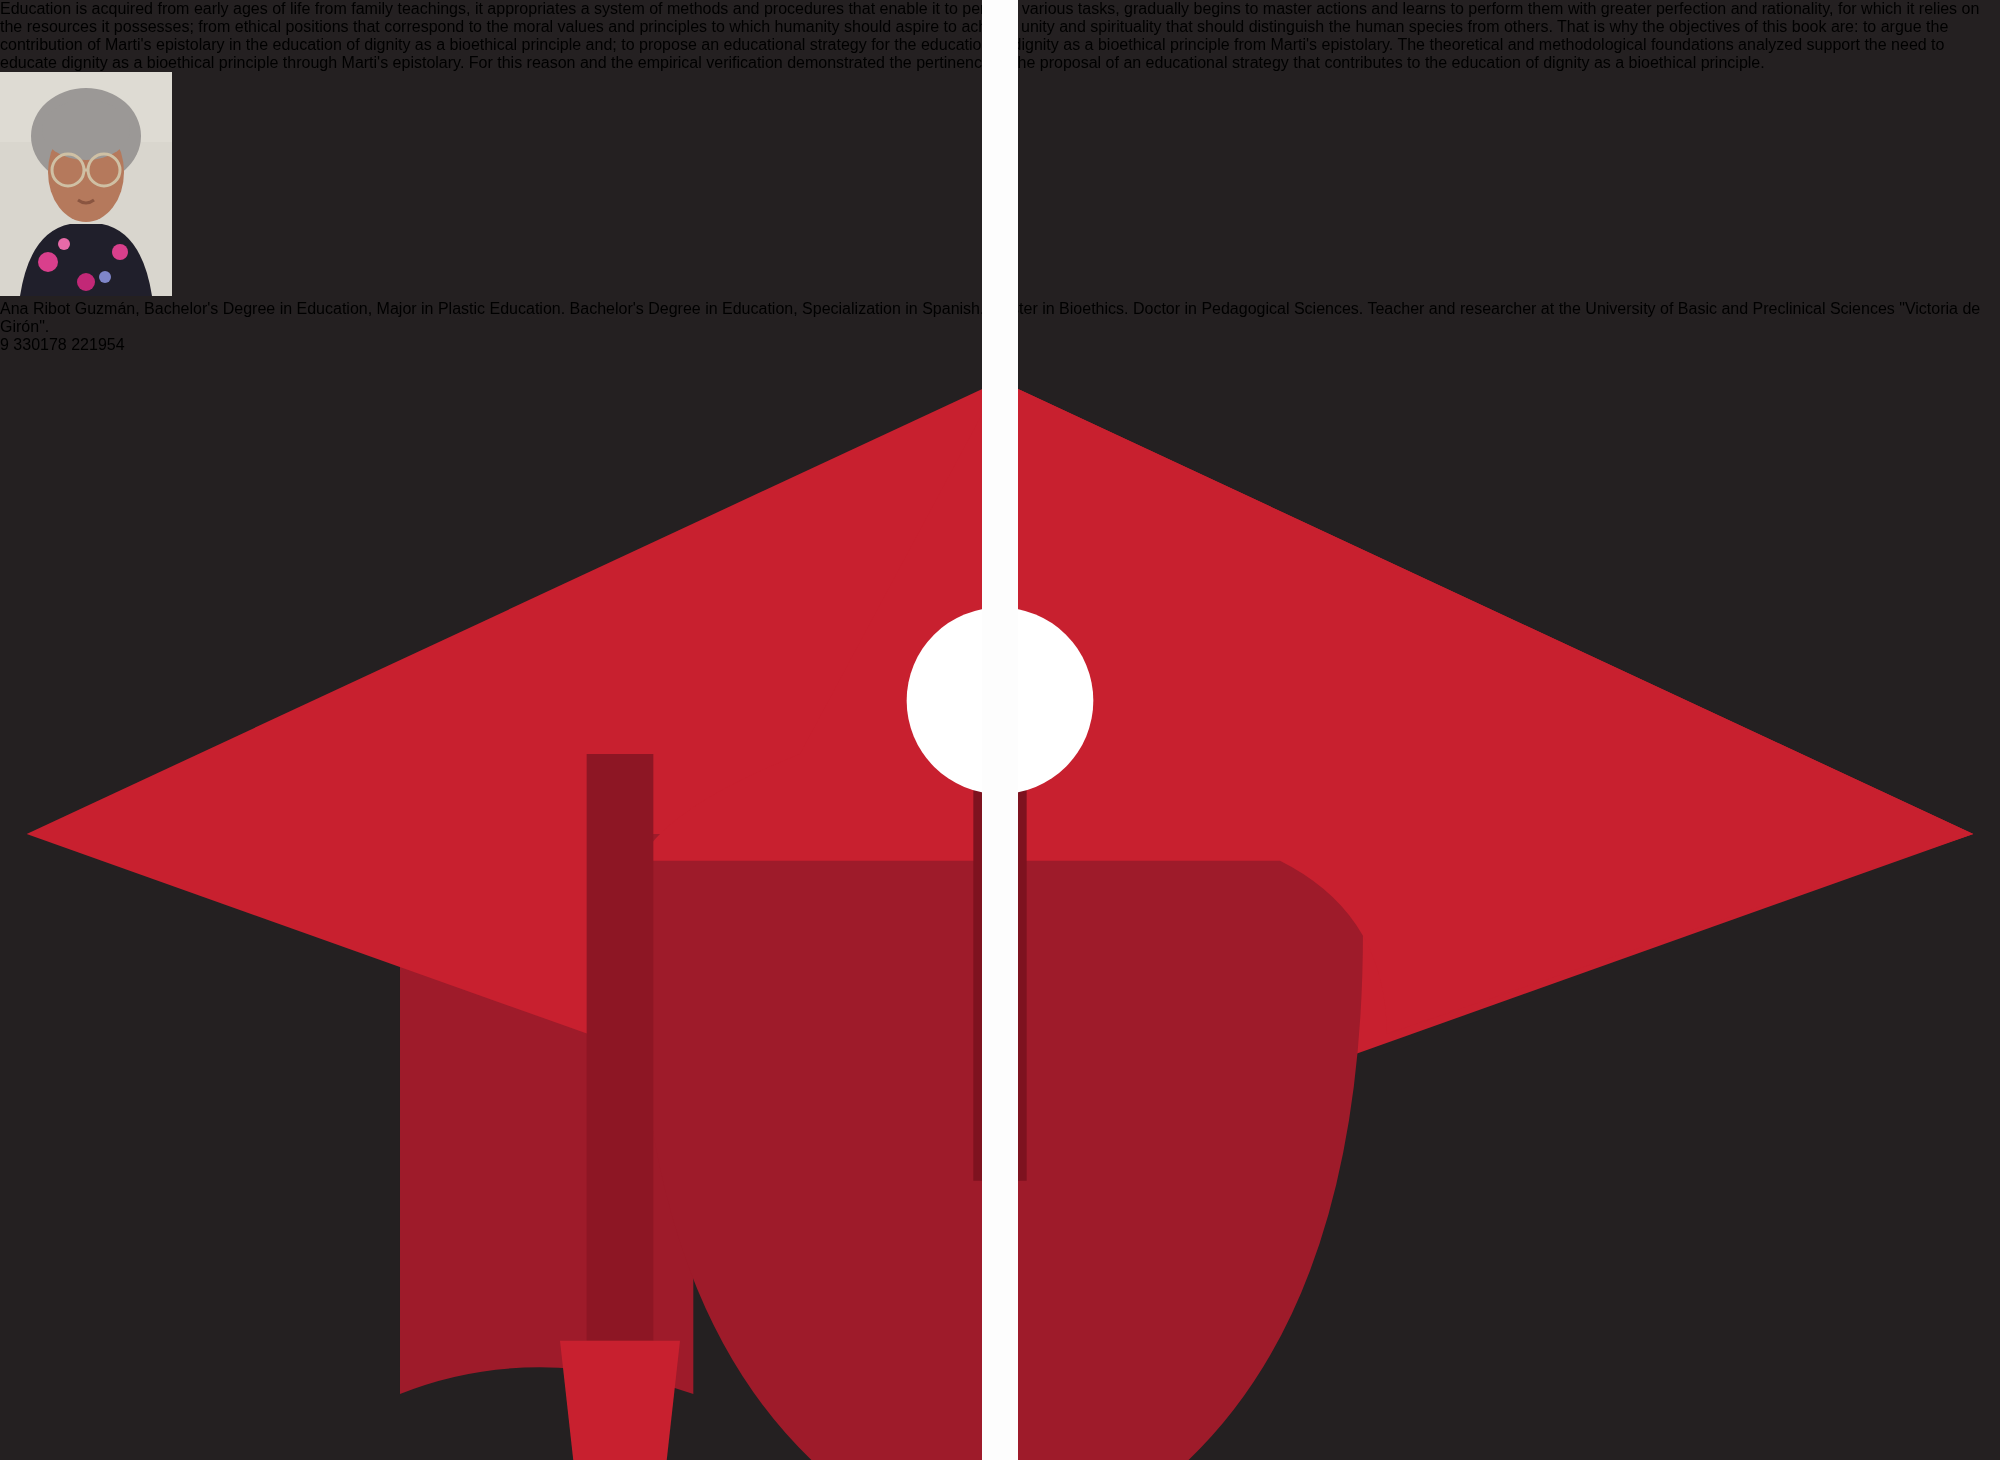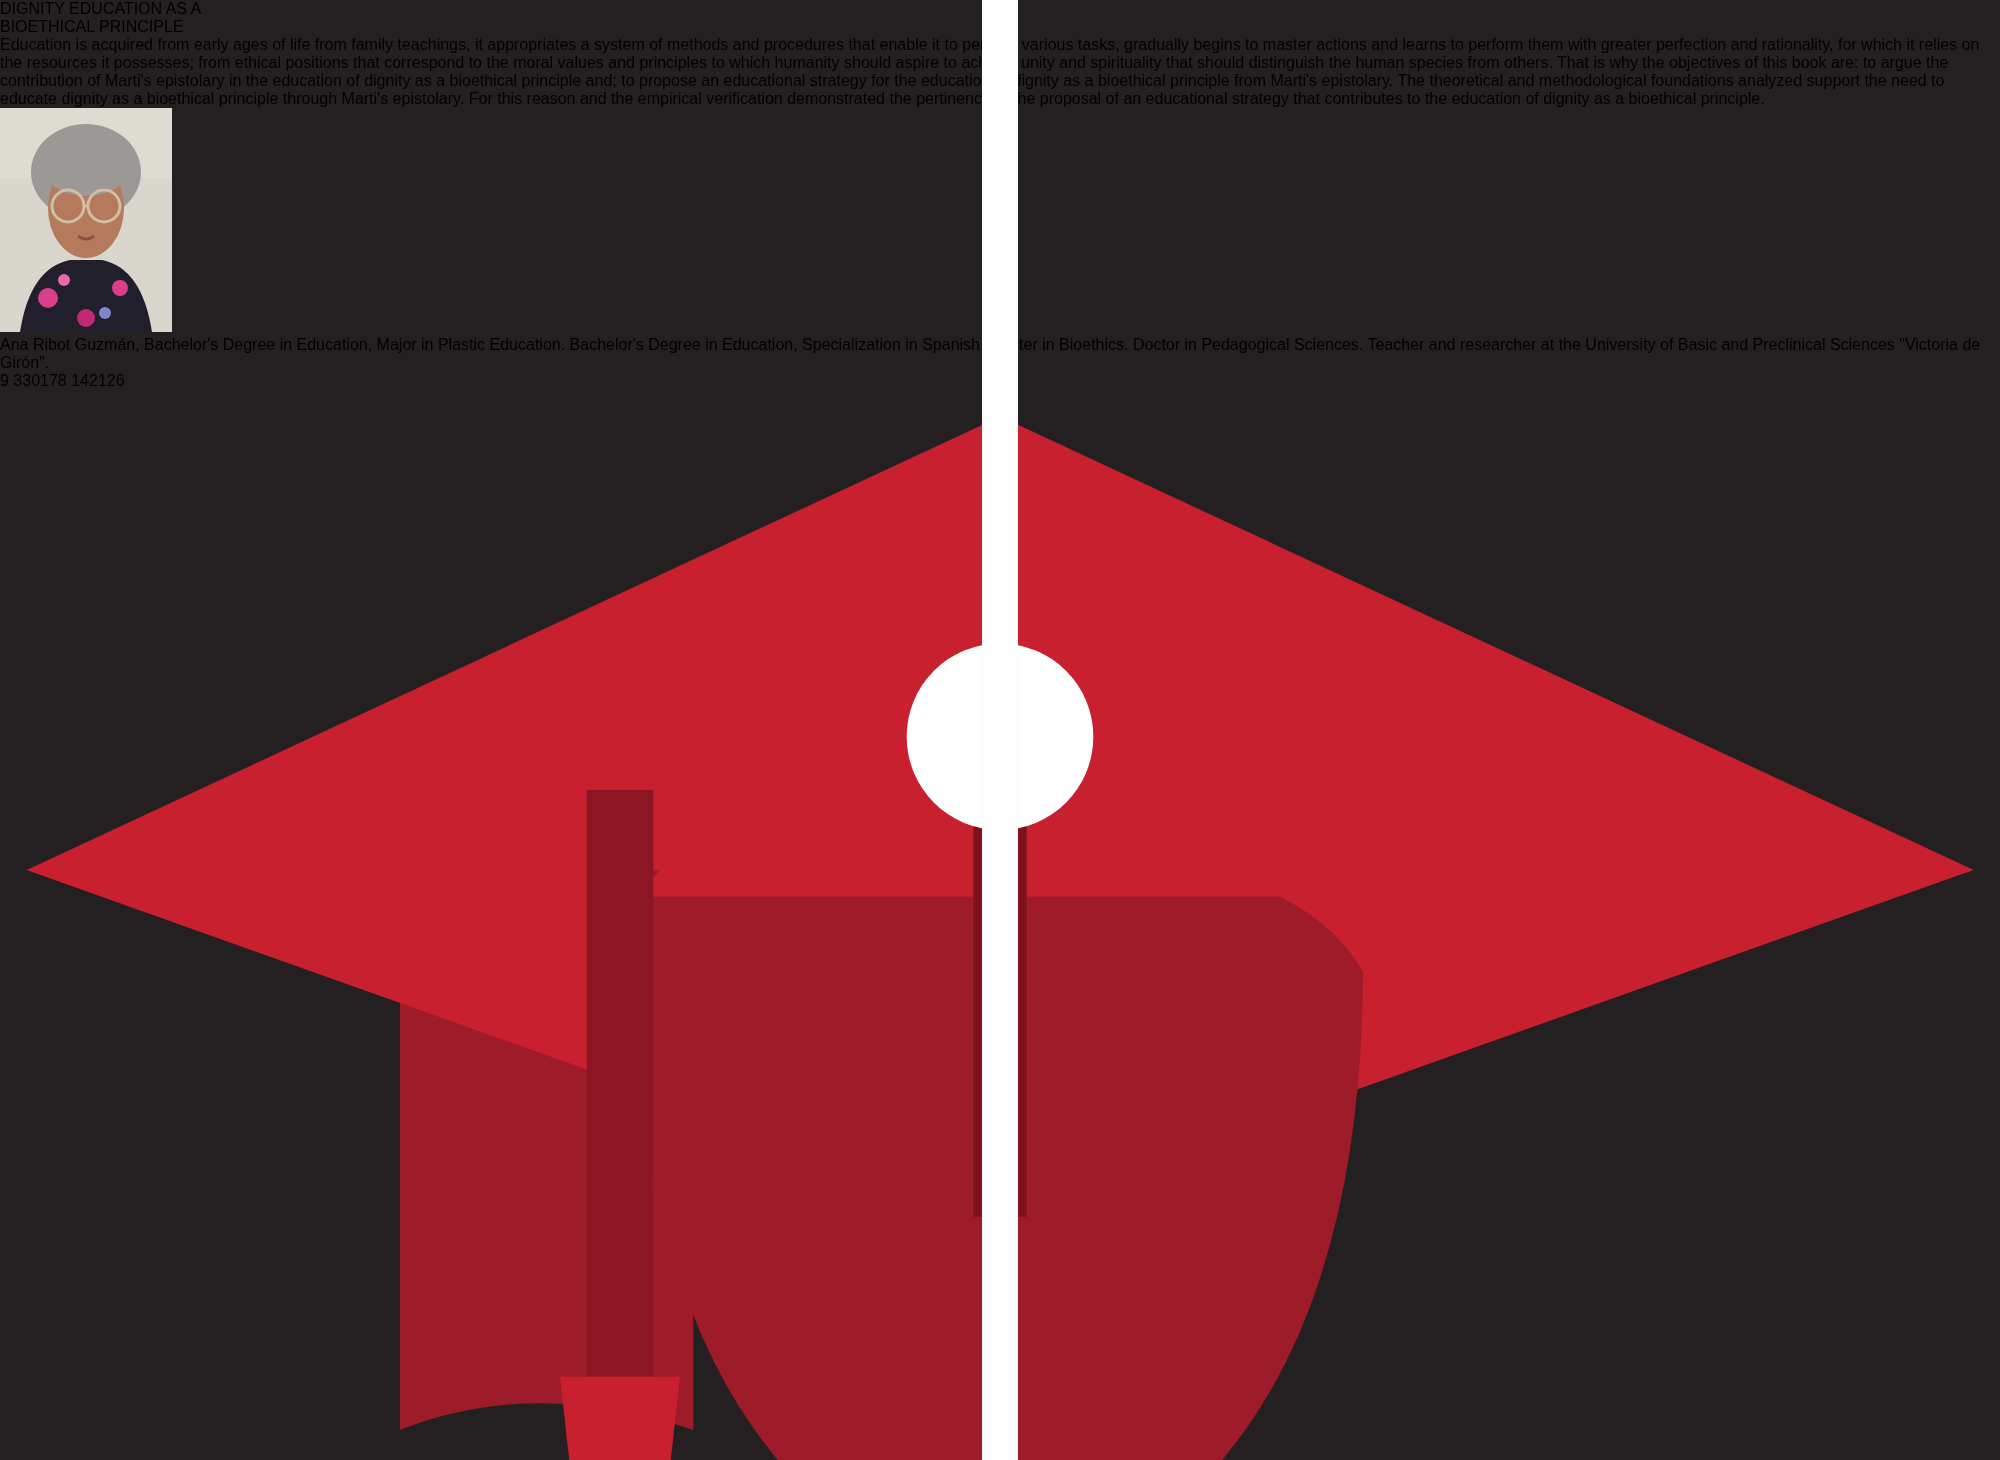--- a/index.html
+++ b/index.html
@@ -97,24 +97,20 @@
   .cap-big{width:150px;height:100px;}
   .cap-small{width:104px;height:70px;margin-top:24px;}
 </style>
 </head>
 <body>
 
 <div class="book">
 
   <div class="back">
 
-    <div class="back-title">
-      <span class="sq">DIGNITY EDUCATION AS A</span><br>
-      <span class="sq">BIOETHICAL PRINCIPLE</span>
-    </div>
 
     <div class="back-desc">Education is acquired from early ages of life from family teachings, it appropriates a system of methods and procedures that enable it to perform various tasks, gradually begins to master actions and learns to perform them with greater perfection and rationality, for which it relies on the resources it possesses; from ethical positions that correspond to the moral values and principles to which humanity should aspire to achieve unity and spirituality that should distinguish the human species from others. That is why the objectives of this book are: to argue the contribution of Marti's epistolary in the education of dignity as a bioethical principle and; to propose an educational strategy for the education of dignity as a bioethical principle from Marti's epistolary. The theoretical and methodological foundations analyzed support the need to educate dignity as a bioethical principle through Marti's epistolary. For this reason and the empirical verification demonstrated the pertinence of the proposal of an educational strategy that contributes to the education of dignity as a bioethical principle.</div>
 
     <div class="author-row">
       <div class="portrait">
         <svg viewBox="0 0 172 224" width="172" height="224">
           <rect x="0" y="0" width="172" height="224" fill="#d9d6ce"></rect>
           <rect x="0" y="0" width="172" height="70" fill="#dedbd3"></rect>
           <ellipse cx="86" cy="64" rx="55" ry="48" fill="#9b9896"></ellipse>
           <ellipse cx="86" cy="100" rx="38" ry="50" fill="#b5795c"></ellipse>
@@ -138,21 +134,21 @@
       <div class="bars"></div>
       <div class="guard g1"></div>
       <div class="guard g2"></div>
       <div class="guard g3"></div>
       <div class="guard g4"></div>
       <div class="guard g5"></div>
       <div class="guard g6"></div>
       <div class="bc-digits">
         <span>9</span>
         <span class="grp">330178</span>
-        <span class="grp">142126</span>
+        <span class="grp">221954</span>
       </div>
     </div>
 
     <div class="pub-logo pub-back">
       <svg class="cap-big" viewBox="0 0 150 100">
         <path d="M30 38 L52 20 L52 78 Q40 74 30 78 Z" fill="#9e1b2a"></path>
         <path d="M75 2 L148 36 L75 62 L2 36 Z" fill="#c8202f"></path>
         <path d="M48 36 L102 36 Q104 70 88 84 Q82 90 75 96 Q68 90 62 84 Q46 70 48 36 Z" fill="#9e1b2a"></path>
         <path d="M75 2 L148 36 L104 51 Q104 42 96 38 L48 38 Q50 34 60 30 Z" fill="#c8202f"></path>
         <rect x="44" y="30" width="5" height="44" fill="#8d1624"></rect>

